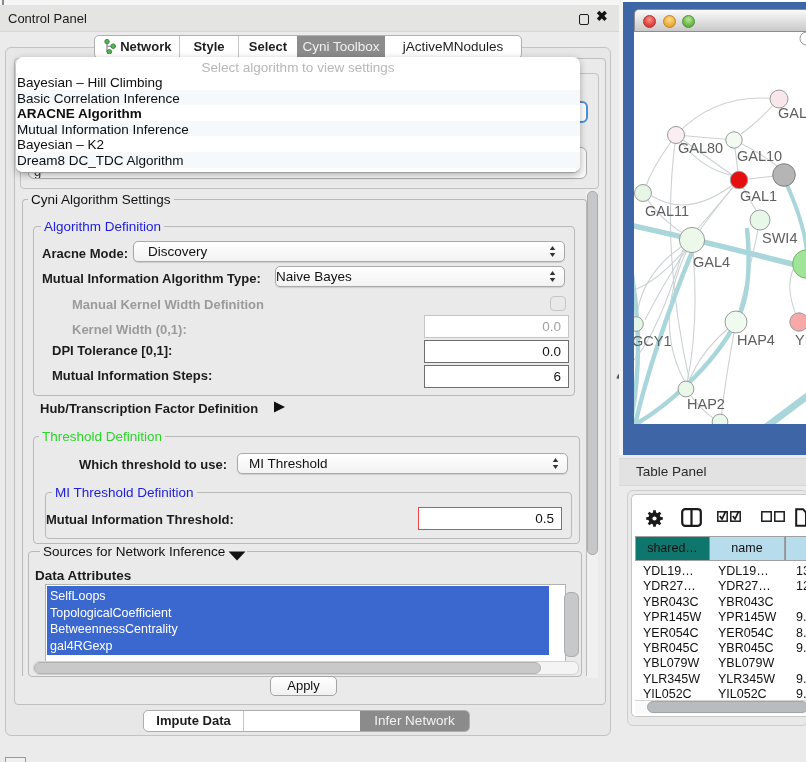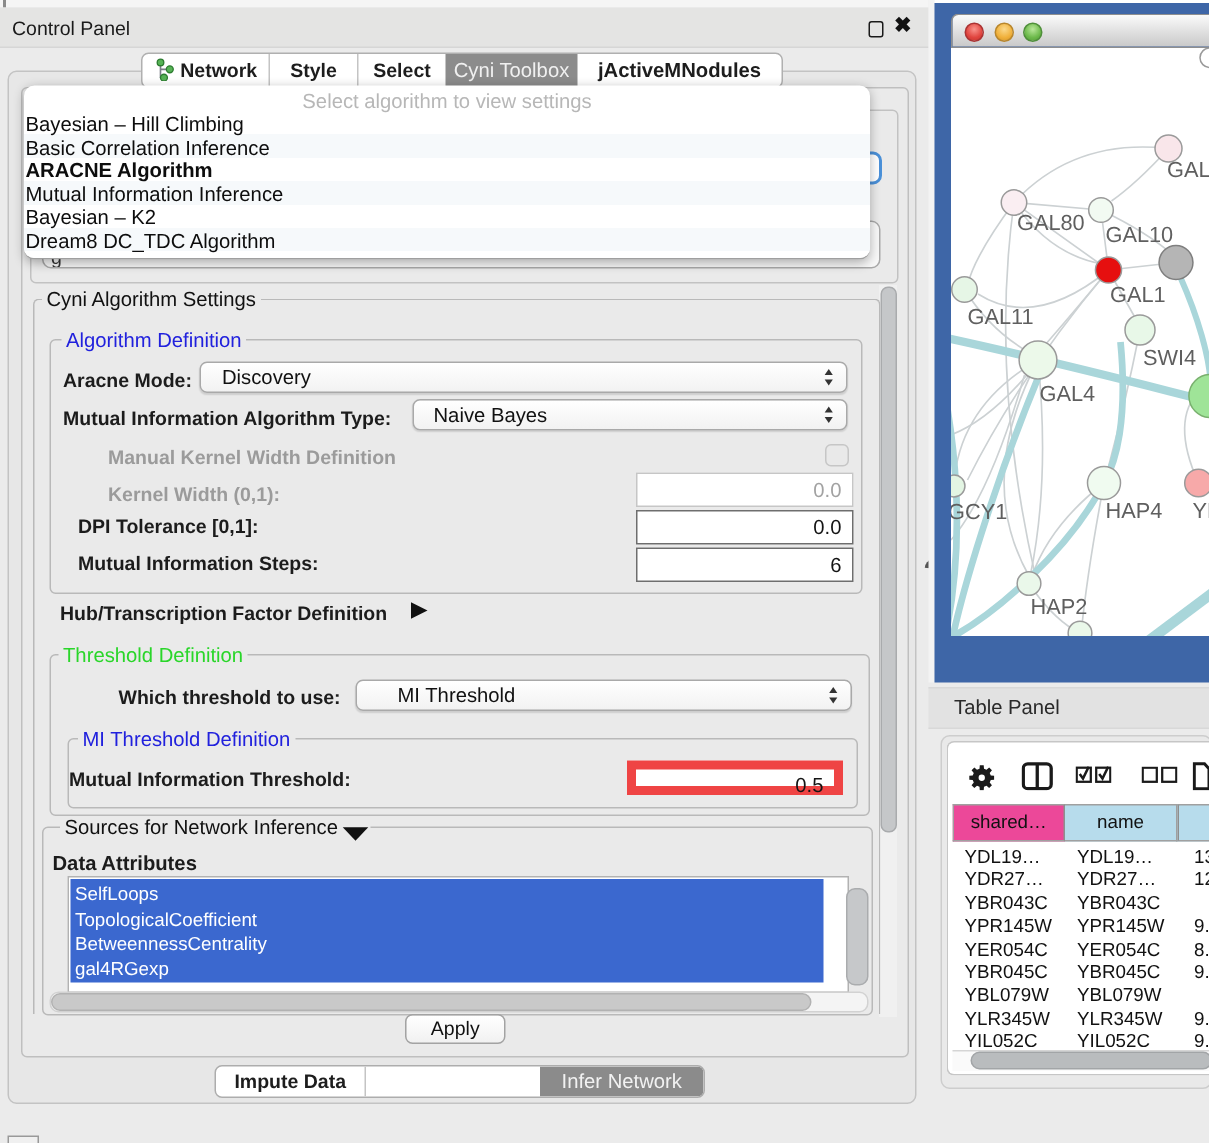--- a/index.html
+++ b/index.html
@@ -50,21 +50,21 @@
 <div class="abs lab" style="left:42px;top:246px;">Aracne Mode:</div>
 <div class="combo" style="left:133px;top:241px;width:432px;height:21px;">
   <span style="padding-left:14px;">Discovery</span>
   <svg class="cararea" viewBox="0 0 9 16">
       <path d="M4.5 1 L8 6 L1 6 Z" fill="#333"></path>
       <path d="M4.5 15 L8 10 L1 10 Z" fill="#333"></path>
     </svg>
 </div>
 <div class="abs lab" style="left:42px;top:271px;">Mutual Information Algorithm Type:</div>
 <div class="combo" style="left:275px;top:266px;width:290px;height:21px;">
-  <span style="padding-left:13px;">Naive Bayes</span>
+  <span style="">Naive Bayes</span>
   <svg class="cararea" viewBox="0 0 9 16">
       <path d="M4.5 1 L8 6 L1 6 Z" fill="#333"></path>
       <path d="M4.5 15 L8 10 L1 10 Z" fill="#333"></path>
     </svg>
 </div>
 <div class="abs lab dis" style="left:52px;top:297px;">Manual Kernel Width Definition</div>
 <div class="abs" style="left:550px;top:296px;width:14px;height:13px;background:#e9e9e9;border:1px solid #c6c6c6;border-radius:4px;"></div>
 <div class="abs lab dis" style="left:52px;top:322px;">Kernel Width (0,1):</div>
 <div class="inp" style="left:424px;top:315px;width:145px;height:23px;border:1px solid #c6c6c6;color:#a2a2a2;">0.0</div>
 <div class="abs lab" style="left:52px;top:343px;">DPI Tolerance [0,1]:</div>
@@ -75,31 +75,31 @@
 <div class="abs" style="left:40px;top:401px;font-size:13px;font-weight:bold;color:#1c1c1c;">Hub/Transcription Factor Definition</div>
 <svg class="abs" style="left:272px;top:401px;" width="14" height="12" viewBox="0 0 14 12">
     <path d="M2 0.5 L13 6 L2 11.5 Z" fill="#111"></path>
   </svg>
 
 <div class="abs grp" style="left:33px;top:436px;width:545px;height:106px;">
   <div class="gt" style="left:5px;color:#2ad62a;">Threshold Definition</div>
 </div>
 <div class="abs lab" style="left:79px;top:457px;">Which threshold to use:</div>
 <div class="combo" style="left:237px;top:453px;width:331px;height:21px;">
-  <span style="padding-left:27px;">MI Threshold</span>
+  <span style="padding-left:11px;">MI Threshold</span>
   <svg class="cararea" viewBox="0 0 9 16">
       <path d="M4.5 1 L8 6 L1 6 Z" fill="#333"></path>
       <path d="M4.5 15 L8 10 L1 10 Z" fill="#333"></path>
     </svg>
 </div>
 <div class="abs grp" style="left:45px;top:492px;width:525px;height:45px;">
   <div class="gt" style="left:6px;color:#2121dd;">MI Threshold Definition</div>
 </div>
 <div class="abs lab" style="left:46px;top:512px;">Mutual Information Threshold:</div>
-<div class="inp" style="left:418px;top:507px;width:144px;height:23px;border:6px solid #ef4444;">0.5</div>
+<div class="inp" style="left:418px;top:507px;width:144px;height:23px;border:1px solid #ef4444;">0.5</div>
 
 <div class="abs grp" style="left:28px;top:551px;width:552px;height:124px;">
   <div class="gt" style="left:11px;color:#111;">Sources for Network Inference&nbsp;&nbsp;&nbsp;&nbsp;&nbsp;</div>
 </div>
 <svg class="abs" style="left:228px;top:551px;" width="18" height="10" viewBox="0 0 18 10">
     <path d="M0.5 0.5 L17.5 0.5 L9 9.5 Z" fill="#111"></path>
   </svg>
 <div class="abs lab" style="left:35px;top:568px;font-size:13.5px;">Data Attributes</div>
 <div class="abs" style="left:45px;top:584px;width:519px;height:76px;background:#fff;border:1px solid #b2b2b2;"></div>
 <div class="abs" style="left:47px;top:586px;width:502px;height:69px;background:#3b68cf;"></div>
@@ -122,21 +122,21 @@
   <div style="width:84px;border-right:1px solid #c4c4c4;text-align:center;line-height:21px;font-size:13px;font-weight:bold;color:#1d1d1d;">
   <svg width="14" height="16" viewBox="0 0 14 16" style="vertical-align:-3px;">
         <path d="M4 5.5 L4 14 M4 8.2 L8 8.2" fill="none" stroke="#7a7f88" stroke-width="1.1"></path>
         <circle cx="4" cy="3.6" r="2.2" fill="#57b356" stroke="#2e7d32" stroke-width="0.9"></circle>
         <circle cx="10.2" cy="8.2" r="2.3" fill="#57b356" stroke="#2e7d32" stroke-width="0.9"></circle>
         <circle cx="6.3" cy="13.8" r="2.3" fill="#57b356" stroke="#2e7d32" stroke-width="0.9"></circle>
       </svg> Network</div>
   <div style="width:58px;border-right:1px solid #c4c4c4;text-align:center;line-height:21px;font-size:13px;font-weight:bold;color:#1d1d1d;">Style</div>
   <div style="width:58px;text-align:center;line-height:21px;font-size:13px;font-weight:bold;color:#1d1d1d;">Select</div>
   <div style="width:88px;background:#8c8c8c;text-align:center;line-height:22px;font-size:13.5px;color:#f0f0f0;">Cyni Toolbox</div>
-  <div style="flex:1;text-align:center;line-height:22px;font-size:13.5px;font-weight:bold;color:#1d1d1d;">jActiveMNodules</div>
+  <div style="flex:1;text-align:center;line-height:22px;font-size:13.5px;font-weight:normal;color:#1d1d1d;">jActiveMNodules</div>
 </div>
 
 <div class="abs" style="left:16px;top:57px;width:564px;height:115px;background:#fff;border-radius:7px;border-bottom:1px solid #9f9f9f;box-shadow:0 2px 7px rgba(0,0,0,0.3);overflow:hidden;">
   <div style="position:absolute;left:0;top:17px;width:100%;height:98px;background:repeating-linear-gradient(to bottom,#ffffff 0px,#ffffff 15.6px,#f6f9fb 15.6px,#f6f9fb 31.2px);"></div>
 </div>
 <div class="abs" style="left:16px;top:60px;width:564px;text-align:center;font-size:13.5px;color:#b7b7b7;">Select algorithm to view settings</div>
 <div class="abs" style="left:17px;top:75px;font-size:13.5px;color:#0d0d0d;line-height:15.6px;">
 Bayesian – Hill Climbing<br>
 Basic Correlation Inference<br>
 <span class="b">ARACNE Algorithm</span><br>
@@ -249,21 +249,21 @@
 </svg>
 <svg class="abs" style="left:761px;top:511px;" width="24" height="12" viewBox="0 0 24 12">
   <rect x="0.8" y="0.8" width="9.4" height="9.4" fill="none" stroke="#1a1a1a" stroke-width="1.5"></rect>
   <rect x="13.8" y="0.8" width="9.4" height="9.4" fill="none" stroke="#1a1a1a" stroke-width="1.5"></rect>
 </svg>
 <svg class="abs" style="left:795px;top:508px;" width="11" height="19" viewBox="0 0 11 19">
   <path d="M1.2 1.2 L8 1.2 L11 4.5 L11 17.8 L1.2 17.8 Z" fill="none" stroke="#1a1a1a" stroke-width="2"></path>
 </svg>
 
 <div class="abs" style="left:635px;top:536px;width:171px;height:162px;overflow:hidden;font-size:12.5px;color:#111;">
-  <div style="position:absolute;left:0;top:0;width:75px;height:25px;background:#ec4899;border:1px solid #a0a0a0;border-right:1px solid #8f8f8f;box-sizing:border-box;text-align:center;line-height:23px;">shared…</div>
+  <div style="position:absolute;left:0;top:0;width:75px;height:25px;background:#0f766e;border:1px solid #a0a0a0;border-right:1px solid #8f8f8f;box-sizing:border-box;text-align:center;line-height:23px;">shared…</div>
   <div style="position:absolute;left:75px;top:0;width:75px;height:25px;background:#b7dcec;border:1px solid #a0a0a0;border-left:none;box-sizing:border-box;text-align:center;line-height:23px;">name</div>
   <div style="position:absolute;left:150px;top:0;width:80px;height:25px;background:#b7dcec;border:1px solid #a0a0a0;border-left:1px solid #8f8f8f;box-sizing:border-box;text-align:center;line-height:23px;">Av</div>
   <div style="position:absolute;left:8px;top:28px;line-height:15.4px;">YDL19…<br>YDR27…<br>YBR043C<br>YPR145W<br>YER054C<br>YBR045C<br>YBL079W<br>YLR345W<br>YIL052C</div>
   <div style="position:absolute;left:83px;top:28px;line-height:15.4px;">YDL19…<br>YDR27…<br>YBR043C<br>YPR145W<br>YER054C<br>YBR045C<br>YBL079W<br>YLR345W<br>YIL052C</div>
   <div style="position:absolute;left:161px;top:28px;line-height:15.4px;">13<br>12<br><br>9.<br>8.<br>9.<br><br>9.<br>9.</div>
 </div>
 
 <div class="abs" style="left:635px;top:700px;width:171px;height:13px;background:#fafafa;border-top:1px solid #d5d5d5;"></div>
 <div class="abs" style="left:647px;top:701px;width:159px;height:10px;background:#b9bcbe;border:1px solid #a2a5a7;border-radius:6px;"></div>
 

